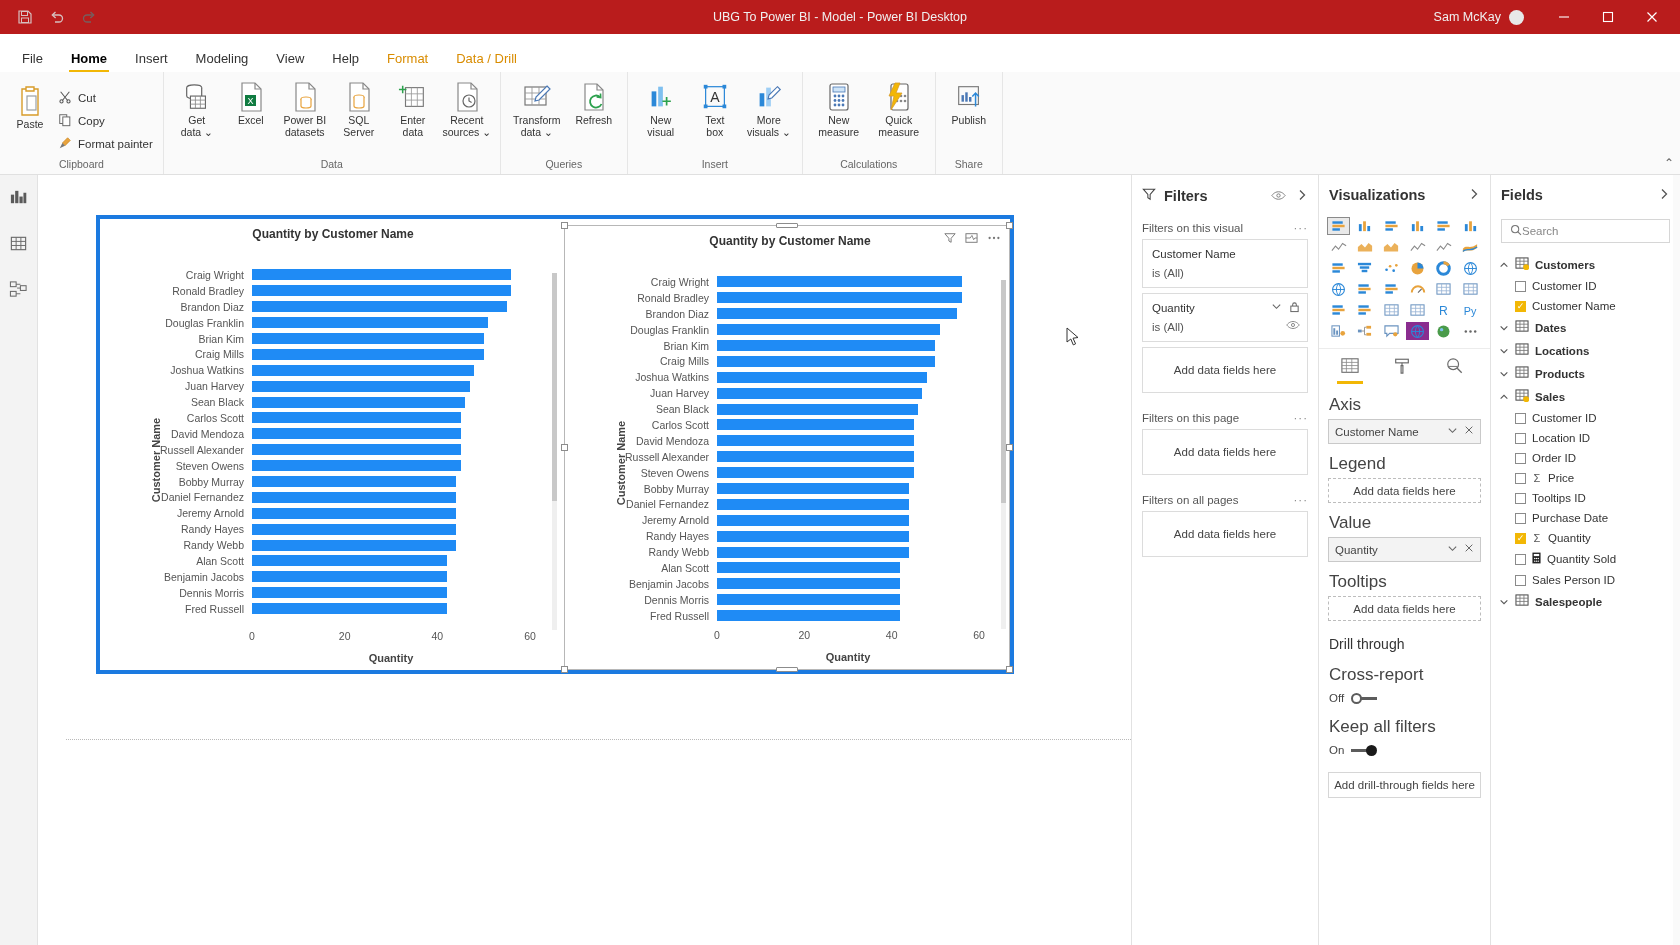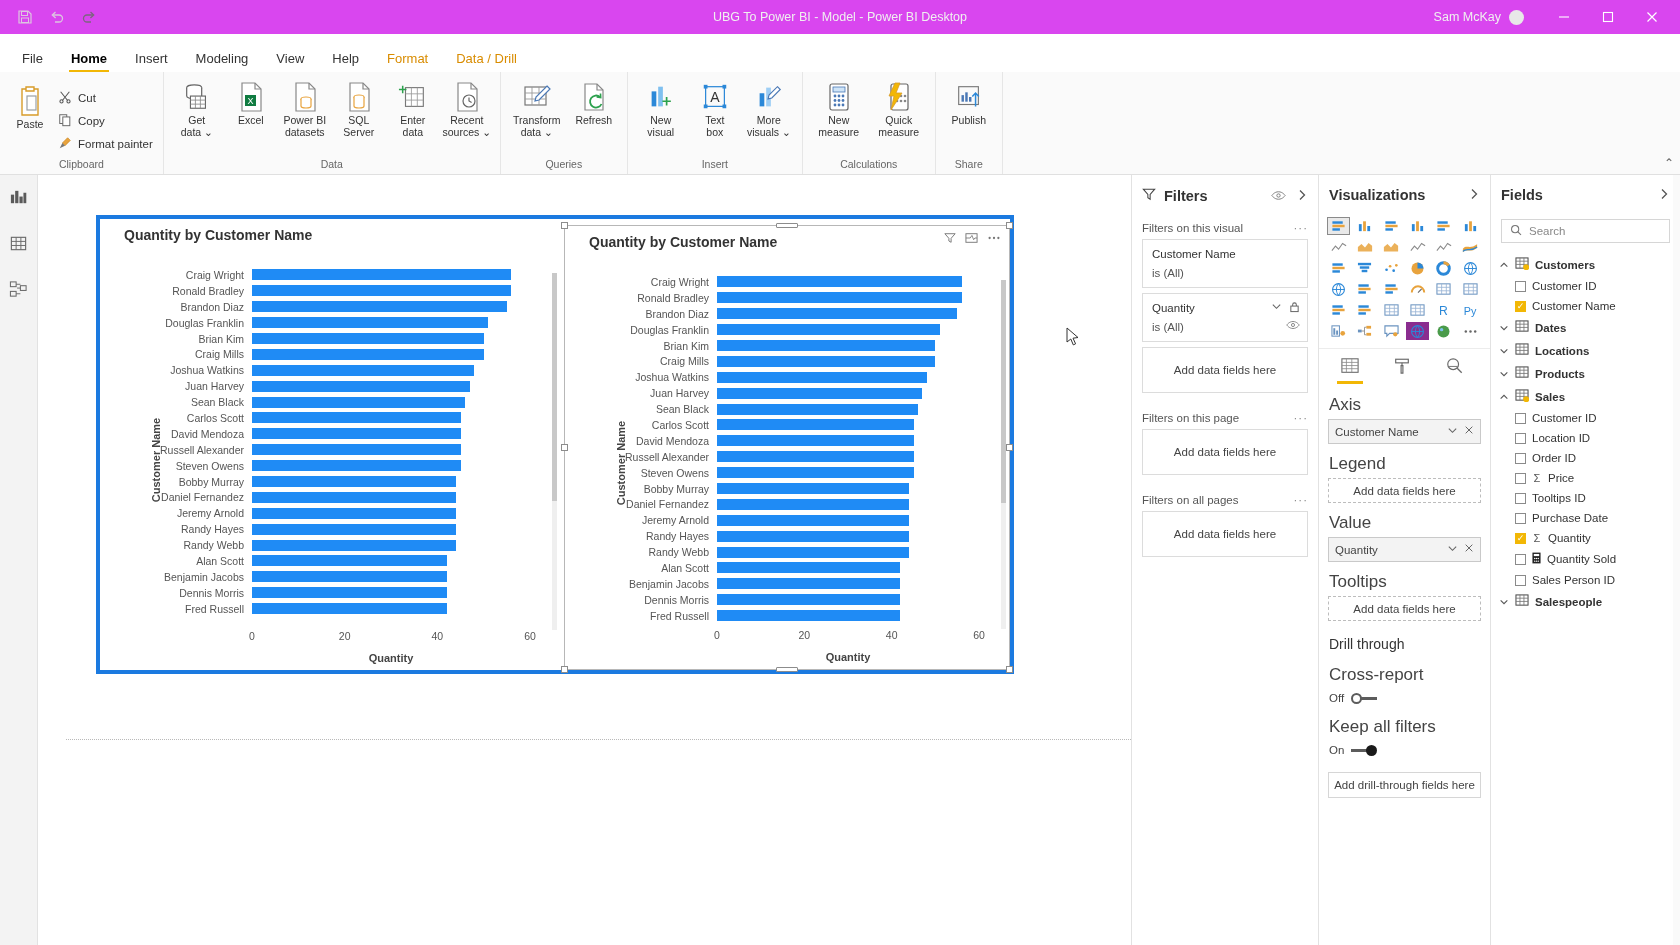--- a/index.html
+++ b/index.html
@@ -5,21 +5,21 @@
   * { box-sizing: border-box; }
   html, body { margin:0; padding:0; }
   body {
     width:1680px; height:945px;
     font-family:"Liberation Sans", sans-serif;
     font-size:12px; color:#333; background:#fff;
     overflow:hidden;
   }
   
   .titlebar {
-    height:34px; background:#d946ef; color:#fff;
+    height:34px; background:#b91c1c; color:#fff;
     display:flex; align-items:center; padding:0 6px;
     position:relative;
   }
   .tb-icons { display:flex; align-items:center; gap:14px; padding-left:10px; }
   .tb-ico { width:18px; height:18px; opacity:.85; display:flex; align-items:center; justify-content:center; cursor:pointer; }
   .tb-ico svg { display:block; }
   .tb-title {
     position:absolute; left:0; right:0; text-align:center;
     font-size:12.5px; color:#f0f0f0; pointer-events:none;
   }
@@ -77,21 +77,21 @@
   .canvas-page { position:absolute; left:28px; top:16px; right:0; bottom:0; background:#fff; }
   .page-divider { position:absolute; left:0; right:0; top:548px; border-top:1px dotted #b9b9b9; }
   
   .visual-sel {
     position:absolute; left:30px; top:24px; width:918px; height:459px;
     border:4px solid #1b7ae0; background:#fff;
   }
   .chart {
     position:absolute; background:#fff;
   }
-  .chart-title { font-size:14px; font-weight:bold; color:#333; padding:8px 0 0 24px; }
+  .chart-title { font-size:12px; font-weight:bold; color:#333; padding:8px 0 0 6px;text-align:center; }
   .plot { position:absolute; left:0; right:0; top:30px; bottom:0; }
   .yaxis-title {
     position:absolute; left:14px; top:50%; transform:translateY(-50%) rotate(-90deg);
     font-size:11px; font-weight:bold; color:#444; white-space:nowrap;
   }
   .rows { position:absolute; left:34px; right:30px; top:18px; bottom:46px; }
   .row { display:flex; align-items:center; height:15.9px; }
   .row .nm {
     width:118px; text-align:right; padding-right:8px;
     font-size:10.5px; color:#555; white-space:nowrap; overflow:hidden;
@@ -179,21 +179,21 @@
   .sw.on .track { left:0; right:6px; }
   .sw.on .knob { right:0; background:#1a1a1a; }
   .drill-well {
     margin:10px 9px 0; border:1px solid #d6d6d6; background:#fff;
     height:26px; display:flex; align-items:center; justify-content:center;
     font-size:11.5px; color:#444;
   }
   
   .search-box {
     margin:6px 10px 10px; border:1px solid #d6d6d6; height:24px;
-    display:flex; align-items:center; gap:7px; padding:0 8px;
+    display:flex; align-items:center; padding:0 8px;
     font-size:11.5px; color:#888;
   }
   .tree-row {
     display:flex; align-items:center; gap:6px;
     padding:4px 8px; font-size:11.5px; color:#333; cursor:pointer;
   }
   .tree-row.table { font-weight:bold; }
   .chev { width:10px; color:#555; display:flex; align-items:center; justify-content:center; font-size:9px; }
   .cbx {
     width:11px; height:11px; border:1px solid #8a8a8a; background:#fff;

